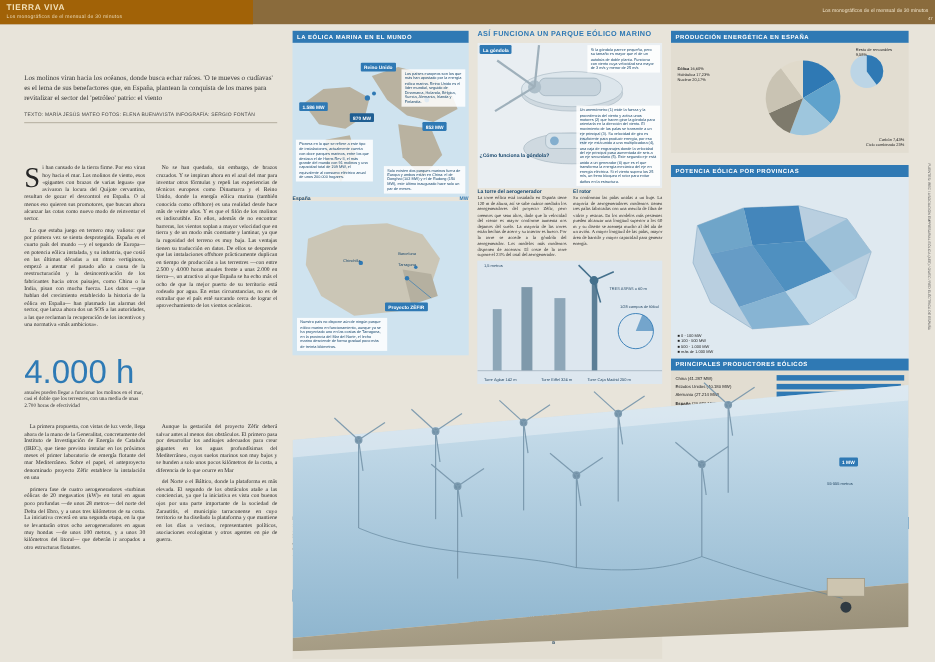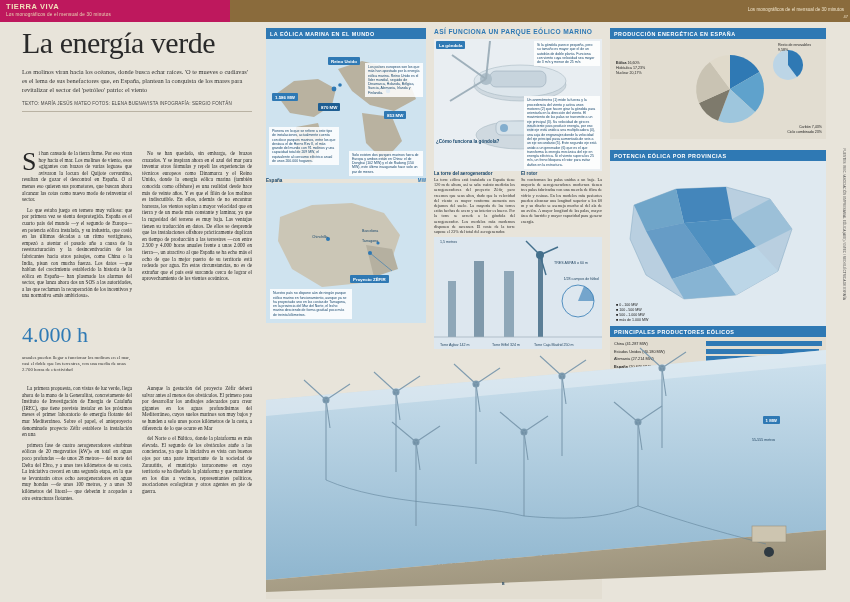--- a/index.html
+++ b/index.html
@@ -7,21 +7,21 @@
   body {
     font-family: "Liberation Serif", serif;
     background:#d9d4c8;
     color:#1b1b1b;
   }
   .page { position:relative; width:850px; height:602px; background:#e8e4da; }
 
   
   .topbar { position:absolute; top:0; left:0; width:850px; height:22px; background:#8a6b3c; }
   .topbar .brandblock {
-    position:absolute; left:0; top:0; width:230px; height:22px; background:#be185d;
+    position:absolute; left:0; top:0; width:230px; height:22px; background:#a16207;
     padding:2px 6px;
   }
   .topbar .brand { color:#f3e2bb; font-family:"Liberation Sans",sans-serif; font-size:7.5px; font-weight:bold; letter-spacing:.6px; }
   .topbar .brandsub { color:#ead9b5; font-family:"Liberation Sans",sans-serif; font-size:4.6px; letter-spacing:.2px; margin-top:1px;}
   .topbar .right { position:absolute; right:6px; top:7px; color:#efe3c9; font-family:"Liberation Sans",sans-serif; font-size:4.6px; }
 
   
   .headzone { position:absolute; left:22px; top:28px; width:230px; }
   h1.title {
     font-family:"Liberation Serif", serif;
@@ -43,21 +43,21 @@
   }
   .rule { height:1px; background:#b9b2a3; margin:5px 0 6px; }
 
   
   .bodycols { position:absolute; left:22px; top:150px; width:230px; height:300px;
     column-count:2; column-gap:10px; font-size:5.1px; line-height:6.6px; text-align:justify; color:#262626; }
   .bodycols p { margin-bottom:4px; text-indent:5px; }
   .bodycols p.first { text-indent:0; }
   .dropcap { float:left; font-size:26px; line-height:21px; padding:1px 2px 0 0; font-family:"Liberation Serif",serif; }
 
-  .bignum { position:absolute; left:22px; top:322px; font-size:22px; color:#2e7ab5; font-family:Liberation Serif, serif; }
+  .bignum { position:absolute; left:22px; top:322px; font-size:30px; color:#2e7ab5; font-family:Liberation Sans, sans-serif; }
   .bignum-cap { position:absolute; left:22px; top:355px; width:112px; font-size:4.8px; line-height:6.2px; color:#333; }
 
   .bodycols2 { position:absolute; left:22px; top:385px; width:230px; height:190px;
     column-count:2; column-gap:10px; font-size:5.1px; line-height:6.6px; text-align:justify; color:#262626; }
   .bodycols2 p { margin-bottom:4px; text-indent:5px; }
 
   
   .panelhdr {
     background:#2f79b4; color:#fff; font-family:"Liberation Sans",sans-serif;
     font-size:5.4px; font-weight:bold; letter-spacing:.5px; padding:2.5px 4px;
@@ -129,21 +129,21 @@
     <div class="brandblock">
       <div class="brand">TIERRA VIVA</div>
       <div class="brandsub">Los monográficos de el mensual de 30 minutos</div>
     </div>
     <div class="right">Los monográficos de el mensual de 30 minutos</div>
     <div style="position:absolute;right:2px;top:14px;color:#efe3c9;font-family:'Liberation Sans',sans-serif;font-size:4px;">47</div>
   </div>
 
   <div class="headzone">
     <h1 class="title">
-      <span>La energía verde</span><br>
+      <br>
     </h1>
     <div class="standfirst">Los molinos viran hacia los océanos, donde busca echar raíces. 'O te mueves o cudíavas' es el lema de sus benefactores que, en España, plantean la conquista de los mares para revitalizar el sector del 'petróleo' patrio: el viento</div>
     <div class="byline">TEXTO: MARÍA JESÚS MATEO  FOTOS: ELENA BUENAVISTA  INFOGRAFÍA: SERGIO FONTÁN</div>
     <div class="rule"></div>
   </div>
 
   <div class="bodycols">
     <p class="first"><span class="dropcap">S</span><span>i han cansado de la tierra firme. Por eso viran hoy hacia el mar. Los molinos de viento, esos «gigantes con brazos de varias leguas» que avivaron la locura del Quijote cervantino, resultan de gozar el descontrol en España. O al menos eso quieren sus promotores, que buscan ahora alcanzar las cotas como nuevo modo de reinventar el sector.</span></p>
     <p>Lo que estaba juego en ternero muy valioso: que por primera vez se sienta desprotegida. España es el cuarto país del mundo —y el segundo de Europa— en potencia eólica instalada, y su industria, que cosió en las últimas décadas a un ritmo vertiginoso, empezó a atentar el pasado año a causa de la reestructuración y la desincentivación de los fabricantes hacia otros paisajes, como China o la India, pisan con mucha fuerza. Los datos —que hablan del crecimiento establecido la historia de la eólica en España— han plasmado las alarmas del sector, que lanza ahora dos un SOS a las autoridades, a las que reclaman la recuperación de los incentivos y una normativa «más ambiciosa».</p>
     <p>No se han quedado, sin embargo, de brazos cruzados. Y se inspiran ahora en el azul del mar para inventar otros fórmulas y repeli las experiencias de técnicos europeos como Dinamarca y el Reino Unido, donde la energía eólica marina (también conocida como offshore) es una realidad desde hace más de veinte años. Y es que el filón de los molinos es indiscutible. En ellos, además de no encontrar barreras, los vientos soplan a mayor velocidad que en tierra y de un modo más constante y laminar, ya que la rugosidad del terreno es muy baja. Las ventajas tienen su traducción en datos. De ellos se desprende que las instalaciones offshore prácticamente duplican en tiempo de producción a las terrestres —con entre 2.500 y 4.000 horas anuales frente a unas 2.000 en tierra—, un atractivo al que España se ha echo más el ocho de que la mejor puerto de su territorio está rodeado por agua. En estas circunstancias, no es de extrañar que el país esté surcando cerca de lograr el aprovechamiento de los vientos oceánicos.</p>

